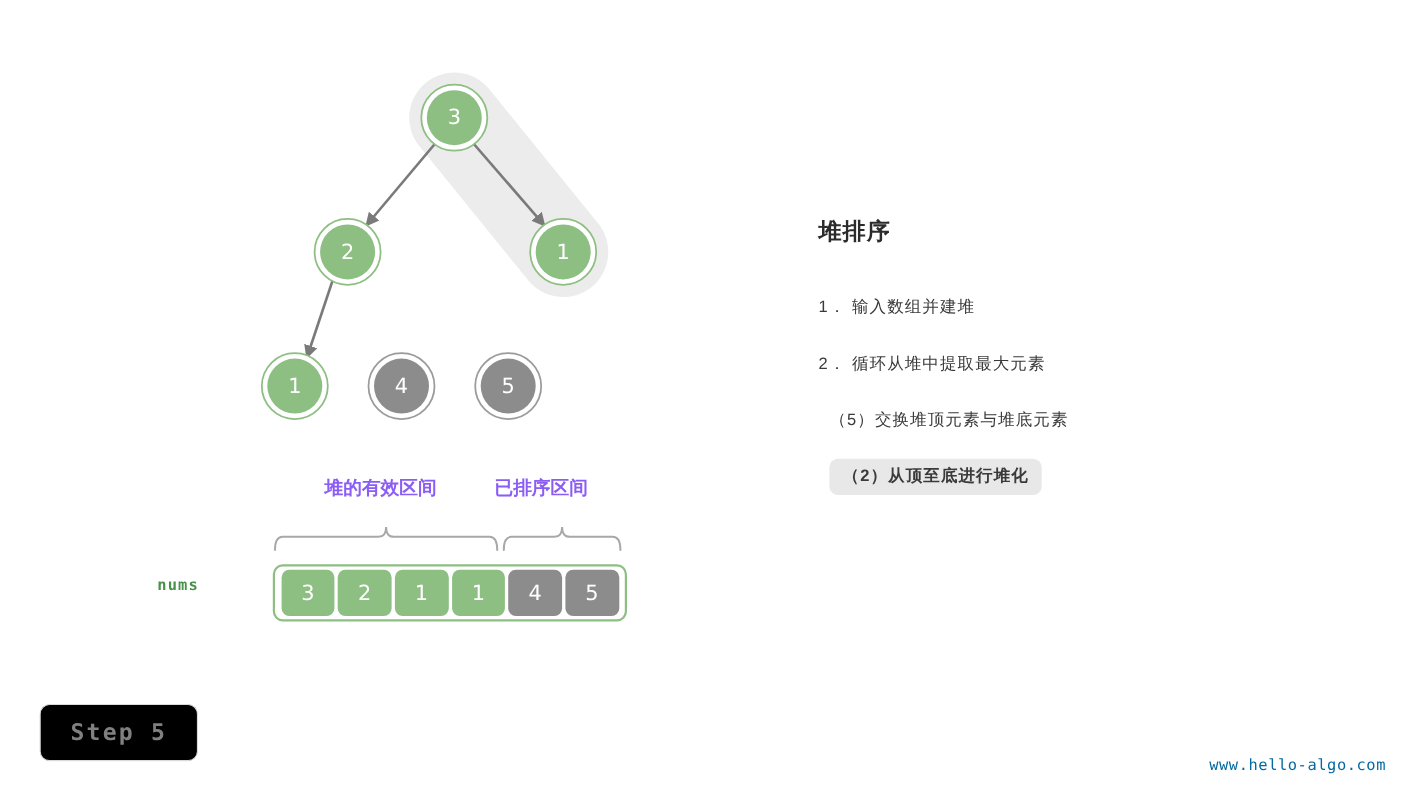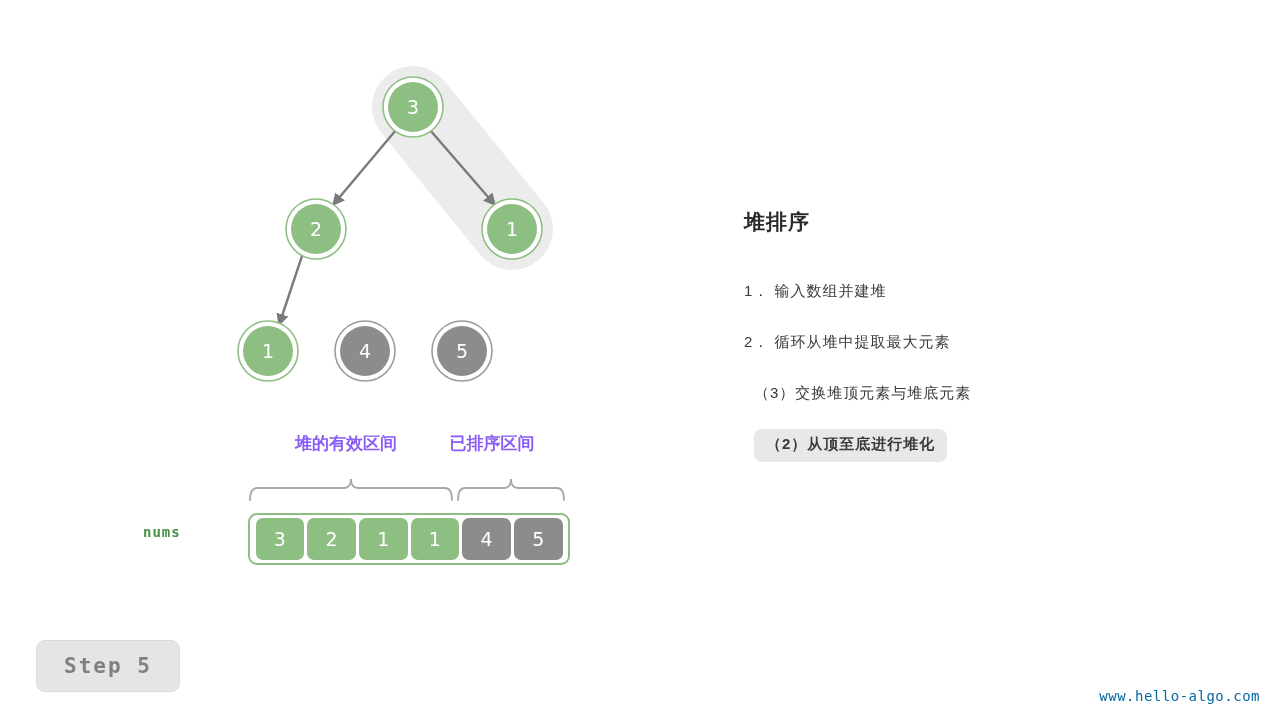--- a/index.html
+++ b/index.html
@@ -96,21 +96,21 @@
     font-family: "DejaVu Sans", sans-serif;
     box-sizing: border-box;
   }
   .cell.green { background: #8dbe82; }
   .cell.gray  { background: #8c8c8c; }
 
   
   #panel {
     position: absolute;
     left: 744px;
-    top: 208px;
+    top: 196px;
     width: 470px;
   }
   #panel-title {
     font-size: 21px;
     font-weight: bold;
     color: #2b2b2b;
     margin: 0 0 40px 0;
     letter-spacing: 1px;
   }
   .step-line {
@@ -133,21 +133,21 @@
 
   
   #step-badge {
     position: absolute;
     left: 36px;
     top: 640px;
     width: 144px;
     height: 52px;
     border: 1px solid #dadada;
     border-radius: 9px;
-    background: #e5e5e5;
+    background: #000000;
     display: flex;
     align-items: center;
     justify-content: center;
     font-family: "DejaVu Sans Mono", "Liberation Mono", monospace;
     font-size: 21px;
     font-weight: bold;
     color: #808080;
     letter-spacing: 2px;
     box-sizing: border-box;
   }
@@ -261,21 +261,21 @@
 <div id="panel">
   <div id="panel-title">堆排序</div>
 
   <div class="panel-row">
     <div class="step-line">1． 输入数组并建堆</div>
   </div>
   <div class="panel-row">
     <div class="step-line">2． 循环从堆中提取最大元素</div>
   </div>
   <div class="panel-row">
-    <div class="step-line sub">（3）交换堆顶元素与堆底元素</div>
+    <div class="step-line sub">（5）交换堆顶元素与堆底元素</div>
   </div>
   <div class="panel-row">
     <div class="step-line sub active">（2）从顶至底进行堆化</div>
   </div>
 </div>
 
 <div id="step-badge">Step 5</div>
 <div id="footer-url">www.hello-algo.com</div>
 
 </body></html>

